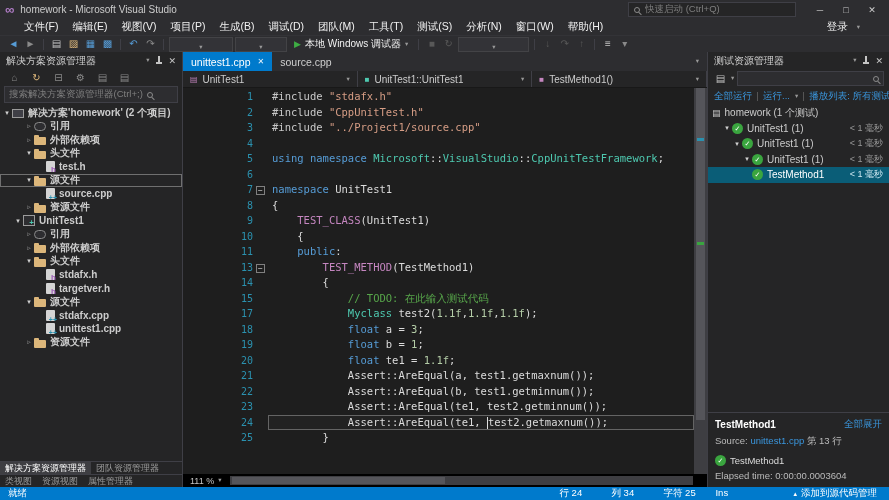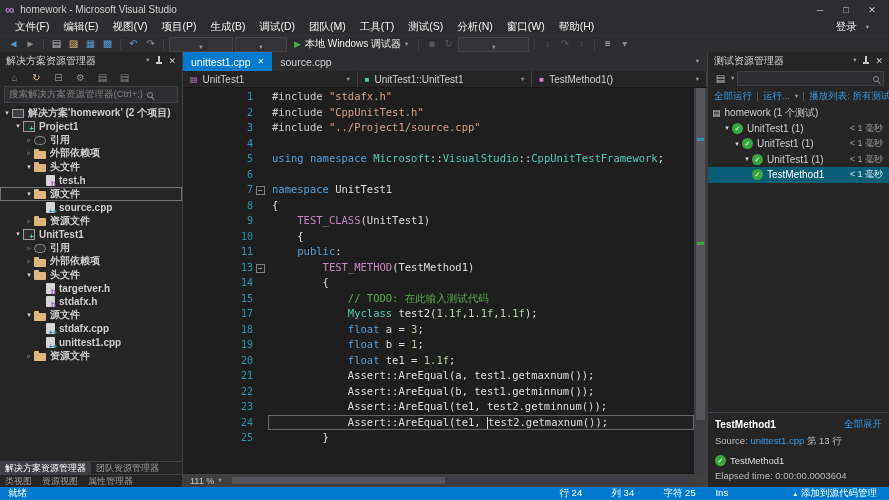--- a/index.html
+++ b/index.html
@@ -12,21 +12,21 @@
 .vs-logo{color:#b07cc6;font-size:13px;line-height:1;font-weight:bold;}
 .title-text{color:#cccccc;font-size:10px;}
 .titlebar-right{margin-left:auto;display:flex;align-items:center;gap:2px;}
 .quick-launch{width:168px;height:15px;background:#252526;border:1px solid #3f3f46;display:flex;align-items:center;gap:5px;padding:0 5px;margin-right:10px;}
 .ql-text{color:#7f7f7f;font-size:9.5px;white-space:nowrap;overflow:hidden;}
 .mag{width:6px;height:6px;border:1px solid #8a8a8a;border-radius:50%;position:relative;flex:none;}
 .mag::after{content:"";position:absolute;width:4px;height:1px;background:#8a8a8a;right:-3px;bottom:-2px;transform:rotate(45deg);}
 .win-btn{width:24px;text-align:center;color:#cccccc;font-size:9px;}
 
 
-.menubar{height:16px;display:flex;align-items:center;padding:0 8px;flex:none;}
+.menubar{height:16px;display:flex;align-items:center;padding:0 17px;flex:none;}
 .menu-items{display:flex;}
 .menu-item{padding:1px 7px;font-size:10.5px;color:#f1f1f1;}
 .signin{margin-left:auto;display:flex;align-items:center;gap:9px;font-size:10.5px;padding-right:12px;}
 
 
 .toolbar{height:17px;display:flex;align-items:center;padding:0 6px;gap:2px;flex:none;border-top:1px solid #333337;}
 .tb-icon{min-width:15px;text-align:center;font-size:10px;line-height:1;color:#c5c5c5;}
 .c-blue{color:#569cd6}.c-gold{color:#dcb67a}.c-dim{color:#8a8a8a}.c-dis{color:#585858}
 .tb-sep{width:1px;height:11px;background:#3f3f46;margin:0 3px;}
 .combo{height:15px;display:flex;align-items:center;gap:6px;padding:0 5px;background:#333337;border:1px solid #434346;font-size:10px;color:#f1f1f1;white-space:nowrap;flex-direction:column;}
@@ -91,21 +91,21 @@
 .ctext{white-space:pre;flex:1;min-width:0;padding-left:4px;}
 .cline.current .ctext{box-shadow:inset 0 0 0 1px #646464;background:rgba(255,255,255,0.02);}
 .tok-def{color:#dcdcdc}.tok-kw{color:#569cd6}.tok-str{color:#d69d85}.tok-type{color:#4ec9b0}.tok-macro{color:#c586c0}.tok-com{color:#57a64a}.tok-num{color:#b5cea8}.tok-pre{color:#c8c8c8}
 .tok-caret{display:inline-block;width:1px;height:12px;background:#e0e0e0;vertical-align:middle;}
 .test-glyph{display:inline-block;width:10px;height:10px;border-radius:50%;background:#3aa53f;color:#fff;font-size:7px;line-height:10px;text-align:center;vertical-align:middle;margin-top:-2px;}
 .vscroll{width:13px;flex:none;background:#3e3e42;position:relative;}
 .vthumb{position:absolute;left:2px;right:2px;top:0;height:86%;background:#55555a;}
 .vmark{position:absolute;left:3px;width:7px;height:3px;z-index:2;}
 .vm1{top:40%;background:#3aa53f;}
 .vm2{top:13%;background:#2b91af;}
-.editor-bottom{height:13px;flex:none;display:flex;align-items:center;background:#404040;}
+.editor-bottom{height:13px;flex:none;display:flex;align-items:center;background:#000000;}
 .zoom{display:flex;align-items:center;gap:4px;padding:0 7px;font-size:9px;color:#c5c5c5;flex:none;}
 .hscroll{flex:1;height:9px;background:#3e3e42;margin:0 14px 0 2px;position:relative;}
 .hthumb{position:absolute;left:2px;top:1px;bottom:1px;width:46%;background:#55555a;}
 
 
 .right-panel{width:182px;flex:none;background:#252526;display:flex;flex-direction:column;border-left:1px solid #3f3f46;}
 .te-toolbar{height:19px;display:flex;align-items:center;gap:3px;padding:0 5px;flex:none;}
 .te-search{flex:1;height:15px;border:1px solid #3f3f46;background:#2d2d30;display:flex;align-items:center;justify-content:flex-end;padding:0 4px;}
 .te-links{height:17px;display:flex;align-items:center;gap:5px;padding:0 6px;font-size:9.5px;white-space:nowrap;overflow:hidden;flex:none;}
 .link{color:#3a96dd;}
@@ -136,20 +136,24 @@
 </style>
 </head>
 <body>
 
 <div class="window">
 
   <div class="titlebar">
     <span class="vs-logo">∞</span>
     <span class="title-text">homework - Microsoft Visual Studio</span>
     <div class="titlebar-right">
+      <div class="quick-launch">
+        <span class="mag"></span>
+        <span class="ql-text">快速启动 (Ctrl+Q)</span>
+      </div>
       <span class="win-btn">─</span>
       <span class="win-btn">□</span>
       <span class="win-btn">✕</span>
     </div>
   </div>
 
   <div class="menubar">
     <div id="menu-items" class="menu-items">
         <span class="menu-item">文件(F)</span>
         <span class="menu-item">编辑(E)</span>
@@ -233,25 +237,20 @@
       <div class="sln-search">
         <span class="ql-text">搜索解决方案资源管理器(Ctrl+;)</span>
         <span class="mag"></span>
       </div>
       <div id="sln-tree" class="tree">
           <div class="tree-row" style="padding-left: 2px;">
             <span class="exp">▾</span>
             <span class="ic ic-solution"></span>
             <span class="tree-label">解决方案'homework' (2 个项目)</span>
           </div>
-          <div class="tree-row bold" style="padding-left: 13px;">
-            <span class="exp">▾</span>
-            <span class="ic ic-project"></span>
-            <span class="tree-label">Project1</span>
-          </div>
           <div class="tree-row" style="padding-left: 24px;">
             <span class="exp closed-c">▹</span>
             <span class="ic ic-refs"></span>
             <span class="tree-label">引用</span>
           </div>
           <div class="tree-row" style="padding-left: 24px;">
             <span class="exp closed-c">▹</span>
             <span class="ic ic-folder"></span>
             <span class="tree-label">外部依赖项</span>
           </div>
@@ -296,26 +295,26 @@
             <span class="tree-label">外部依赖项</span>
           </div>
           <div class="tree-row" style="padding-left: 24px;">
             <span class="exp">▾</span>
             <span class="ic ic-folder"></span>
             <span class="tree-label">头文件</span>
           </div>
           <div class="tree-row" style="padding-left: 35px;">
             <span class="exp"></span>
             <span class="ic ic-file-h"></span>
-            <span class="tree-label">targetver.h</span>
+            <span class="tree-label">stdafx.h</span>
           </div>
           <div class="tree-row" style="padding-left: 35px;">
             <span class="exp"></span>
             <span class="ic ic-file-h"></span>
-            <span class="tree-label">stdafx.h</span>
+            <span class="tree-label">targetver.h</span>
           </div>
           <div class="tree-row" style="padding-left: 24px;">
             <span class="exp">▾</span>
             <span class="ic ic-folder"></span>
             <span class="tree-label">源文件</span>
           </div>
           <div class="tree-row" style="padding-left: 35px;">
             <span class="exp"></span>
             <span class="ic ic-file-cpp"></span>
             <span class="tree-label">stdafx.cpp</span>

